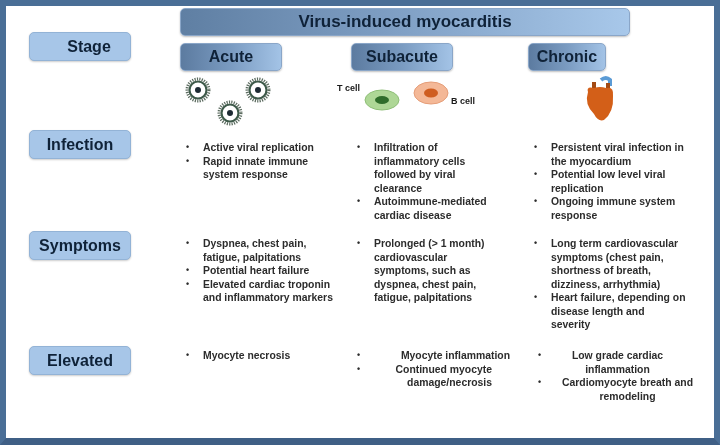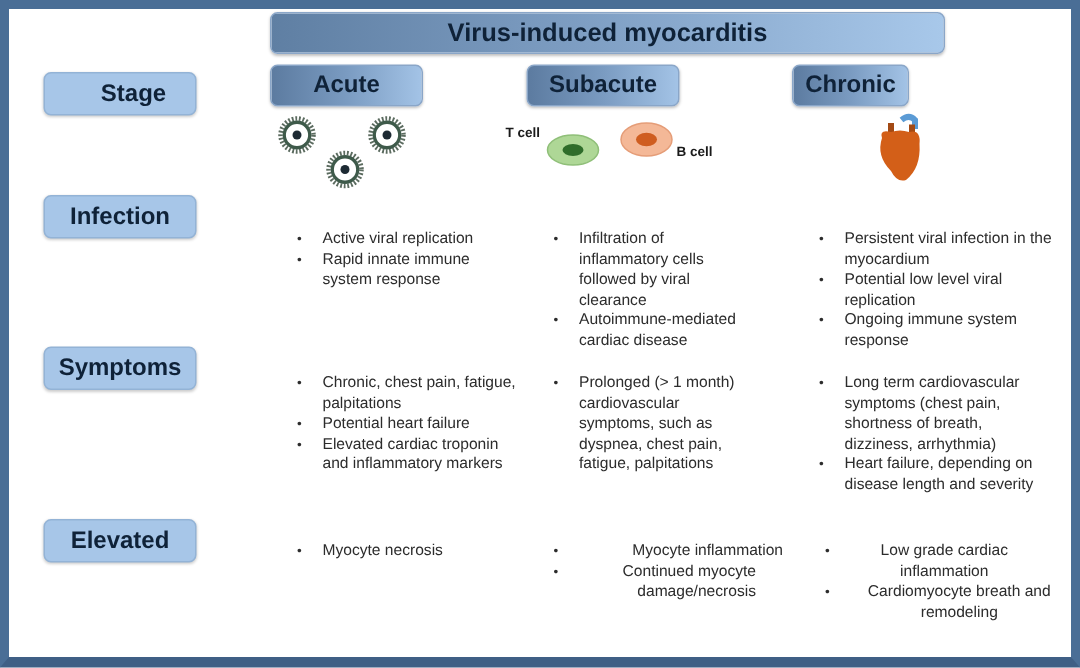--- a/index.html
+++ b/index.html
@@ -42,24 +42,24 @@
     }
     .pill-row {
       left: 29px; width: 102px; height: 29px;
       background: #a7c6e8;
       border: 1px solid #93b3d6;
       font-size: 16px;
       box-shadow: 0 1px 2px rgba(0,0,0,0.2);
     }
     ul.cell {
       position: absolute;
-      margin: 16px; padding: 0; list-style: none;
+      margin: 4px; padding: 0; list-style: none;
       font-size: 10.4px;
       line-height: 13.5px;
-      font-weight: normal;
+      font-weight: bold;
       color: #2c2c2c;
     }
     ul.cell li {
       position: relative;
       padding-left: 19px;
     }
     ul.cell li::before {
       content: "\2022";
       position: absolute; left: 2px; top: 0;
       font-size: 9px;
@@ -71,21 +71,21 @@
       font-size: 9px; font-weight: bold; color: #1a1a1a;
     }
   </style>
 </head>
 <body>
 
 <div class="frame"></div>
 
 <div class="pill pill-title">Virus-induced myocarditis</div>
 
-<div class="pill pill-row" style="top:48px;padding-left:18px;">Stage</div>
+<div class="pill pill-row" style="top:32px;padding-left:18px;">Stage</div>
 <div class="pill pill-row" style="top:130px;">Infection</div>
 <div class="pill pill-row" style="top:231px;">Symptoms</div>
 <div class="pill pill-row" style="top:346px;">Elevated</div>
 
 <div class="pill pill-stage" style="left:180px; top:43px; width:102px;">Acute</div>
 <div class="pill pill-stage" style="left:351px; top:43px; width:102px;">Subacute</div>
 <div class="pill pill-stage" style="left:528px; top:43px; width:78px;">Chronic</div>
 
 <svg class="icon" style="left:178px; top:76px;" width="100" height="52" viewBox="0 0 100 52">
   <defs>
@@ -116,21 +116,21 @@
   <rect x="12" y="8" width="4" height="9" fill="#a34a14"></rect>
   <rect x="26" y="9" width="4" height="8" fill="#a34a14"></rect>
   <path d="M8 18 Q6 12 14 14 Q20 12 26 14 Q34 12 33 22 Q34 38 24 46 Q18 48 14 40 Q4 30 8 18 Z" fill="#d35f18"></path>
 </svg>
 
 <ul class="cell" style="left:180px; top:137px; width:150px;">
   <li>Active viral replication</li>
   <li>Rapid innate immune system response</li>
 </ul>
 <ul class="cell" style="left:180px; top:233px; width:150px;">
-  <li>Chronic, chest pain, fatigue, palpitations</li>
+  <li>Dyspnea, chest pain, fatigue, palpitations</li>
   <li>Potential heart failure</li>
   <li>Elevated cardiac troponin and inflammatory markers</li>
 </ul>
 <ul class="cell" style="left:180px; top:345px; width:150px;">
   <li>Myocyte necrosis</li>
 </ul>
 
 <ul class="cell" style="left:351px; top:137px; width:155px;">
   <li style="width:110px;">Infiltration of inflammatory cells followed by viral clearance</li>
   <li>Autoimmune-mediated cardiac disease</li>

